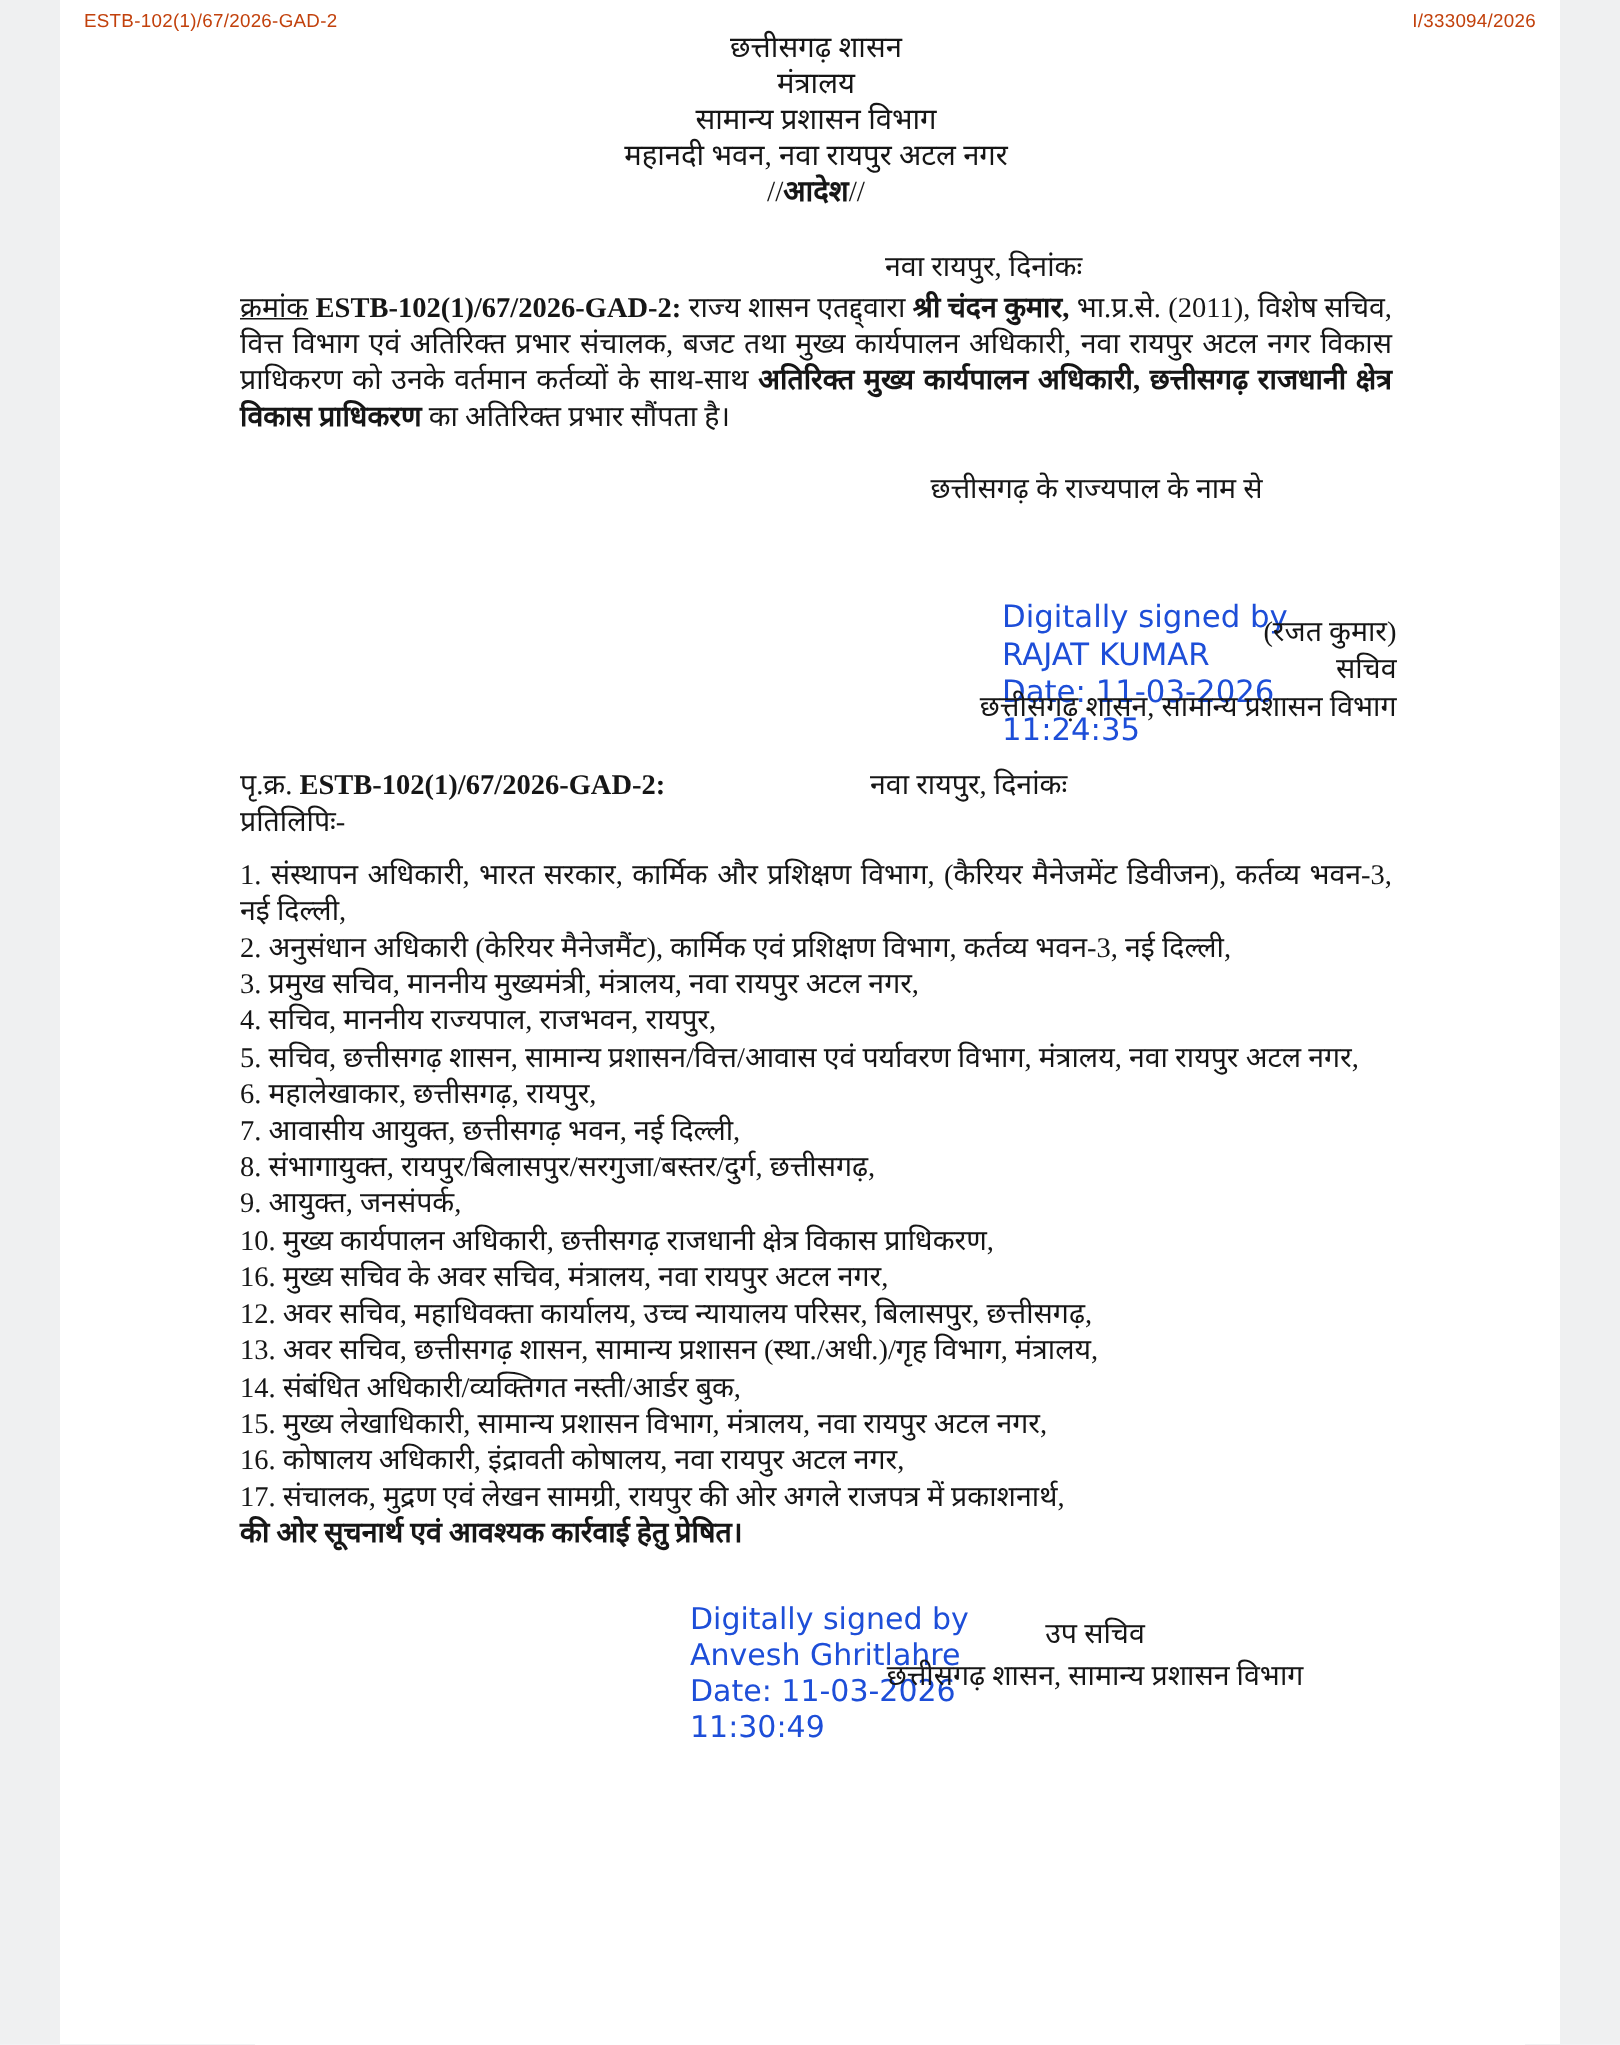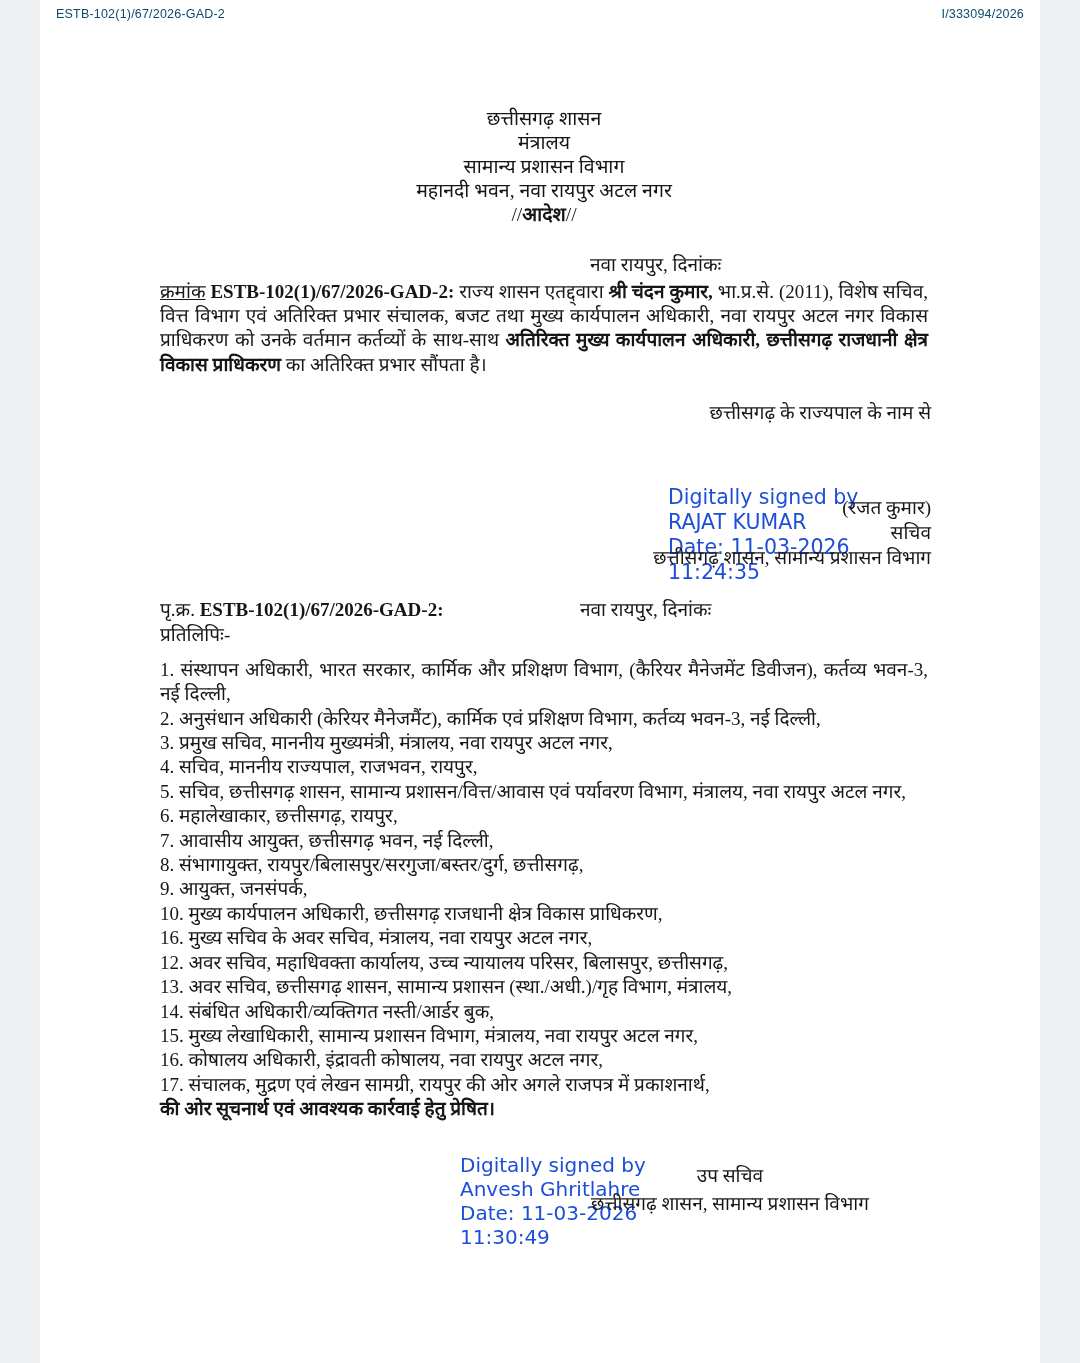--- a/index.html
+++ b/index.html
@@ -22,51 +22,50 @@
     background: #ffffff;
     position: relative;
   }
   .header-row {
     display: flex;
     justify-content: space-between;
     padding: 7px 16px 0 16px;
     font-family: "Liberation Sans", "DejaVu Sans", sans-serif;
     font-size: 12.5px;
     letter-spacing: 0.2px;
-    color: #0c4a6e;
+    color: #c2410c;
   }
   .content {
     padding: 0 112px 0 120px;
     font-size: 19px;
     line-height: 24px;
     position: relative;
   }
   .letterhead {
-    margin-top: 86px;
     text-align: center;
     font-size: 19.5px;
     line-height: 24px;
   }
   .order-heading b { font-weight: bold; }
   .dateline-1 {
     margin-top: 26px;
     padding-left: 430px;
     line-height: 24px;
   }
   .order-para {
     margin-top: 3px;
     text-align: justify;
     line-height: 24.2px;
   }
   .order-para .underline { text-decoration: underline; margin-top: 48px; }
   .authority {
     margin-top: 24px;
     width: 400px;
     margin-left: 371px;
-    text-align: right;
+    text-align: center;
     line-height: 24px;
   }
   .sig-area { position: relative; }
   .sig-area-1 { height: 172px; }
   .digital-sig {
     position: absolute;
     font-family: "DejaVu Sans", "Liberation Sans", sans-serif;
     font-size: 20.5px;
     line-height: 25px;
     color: #1d4ed8;

